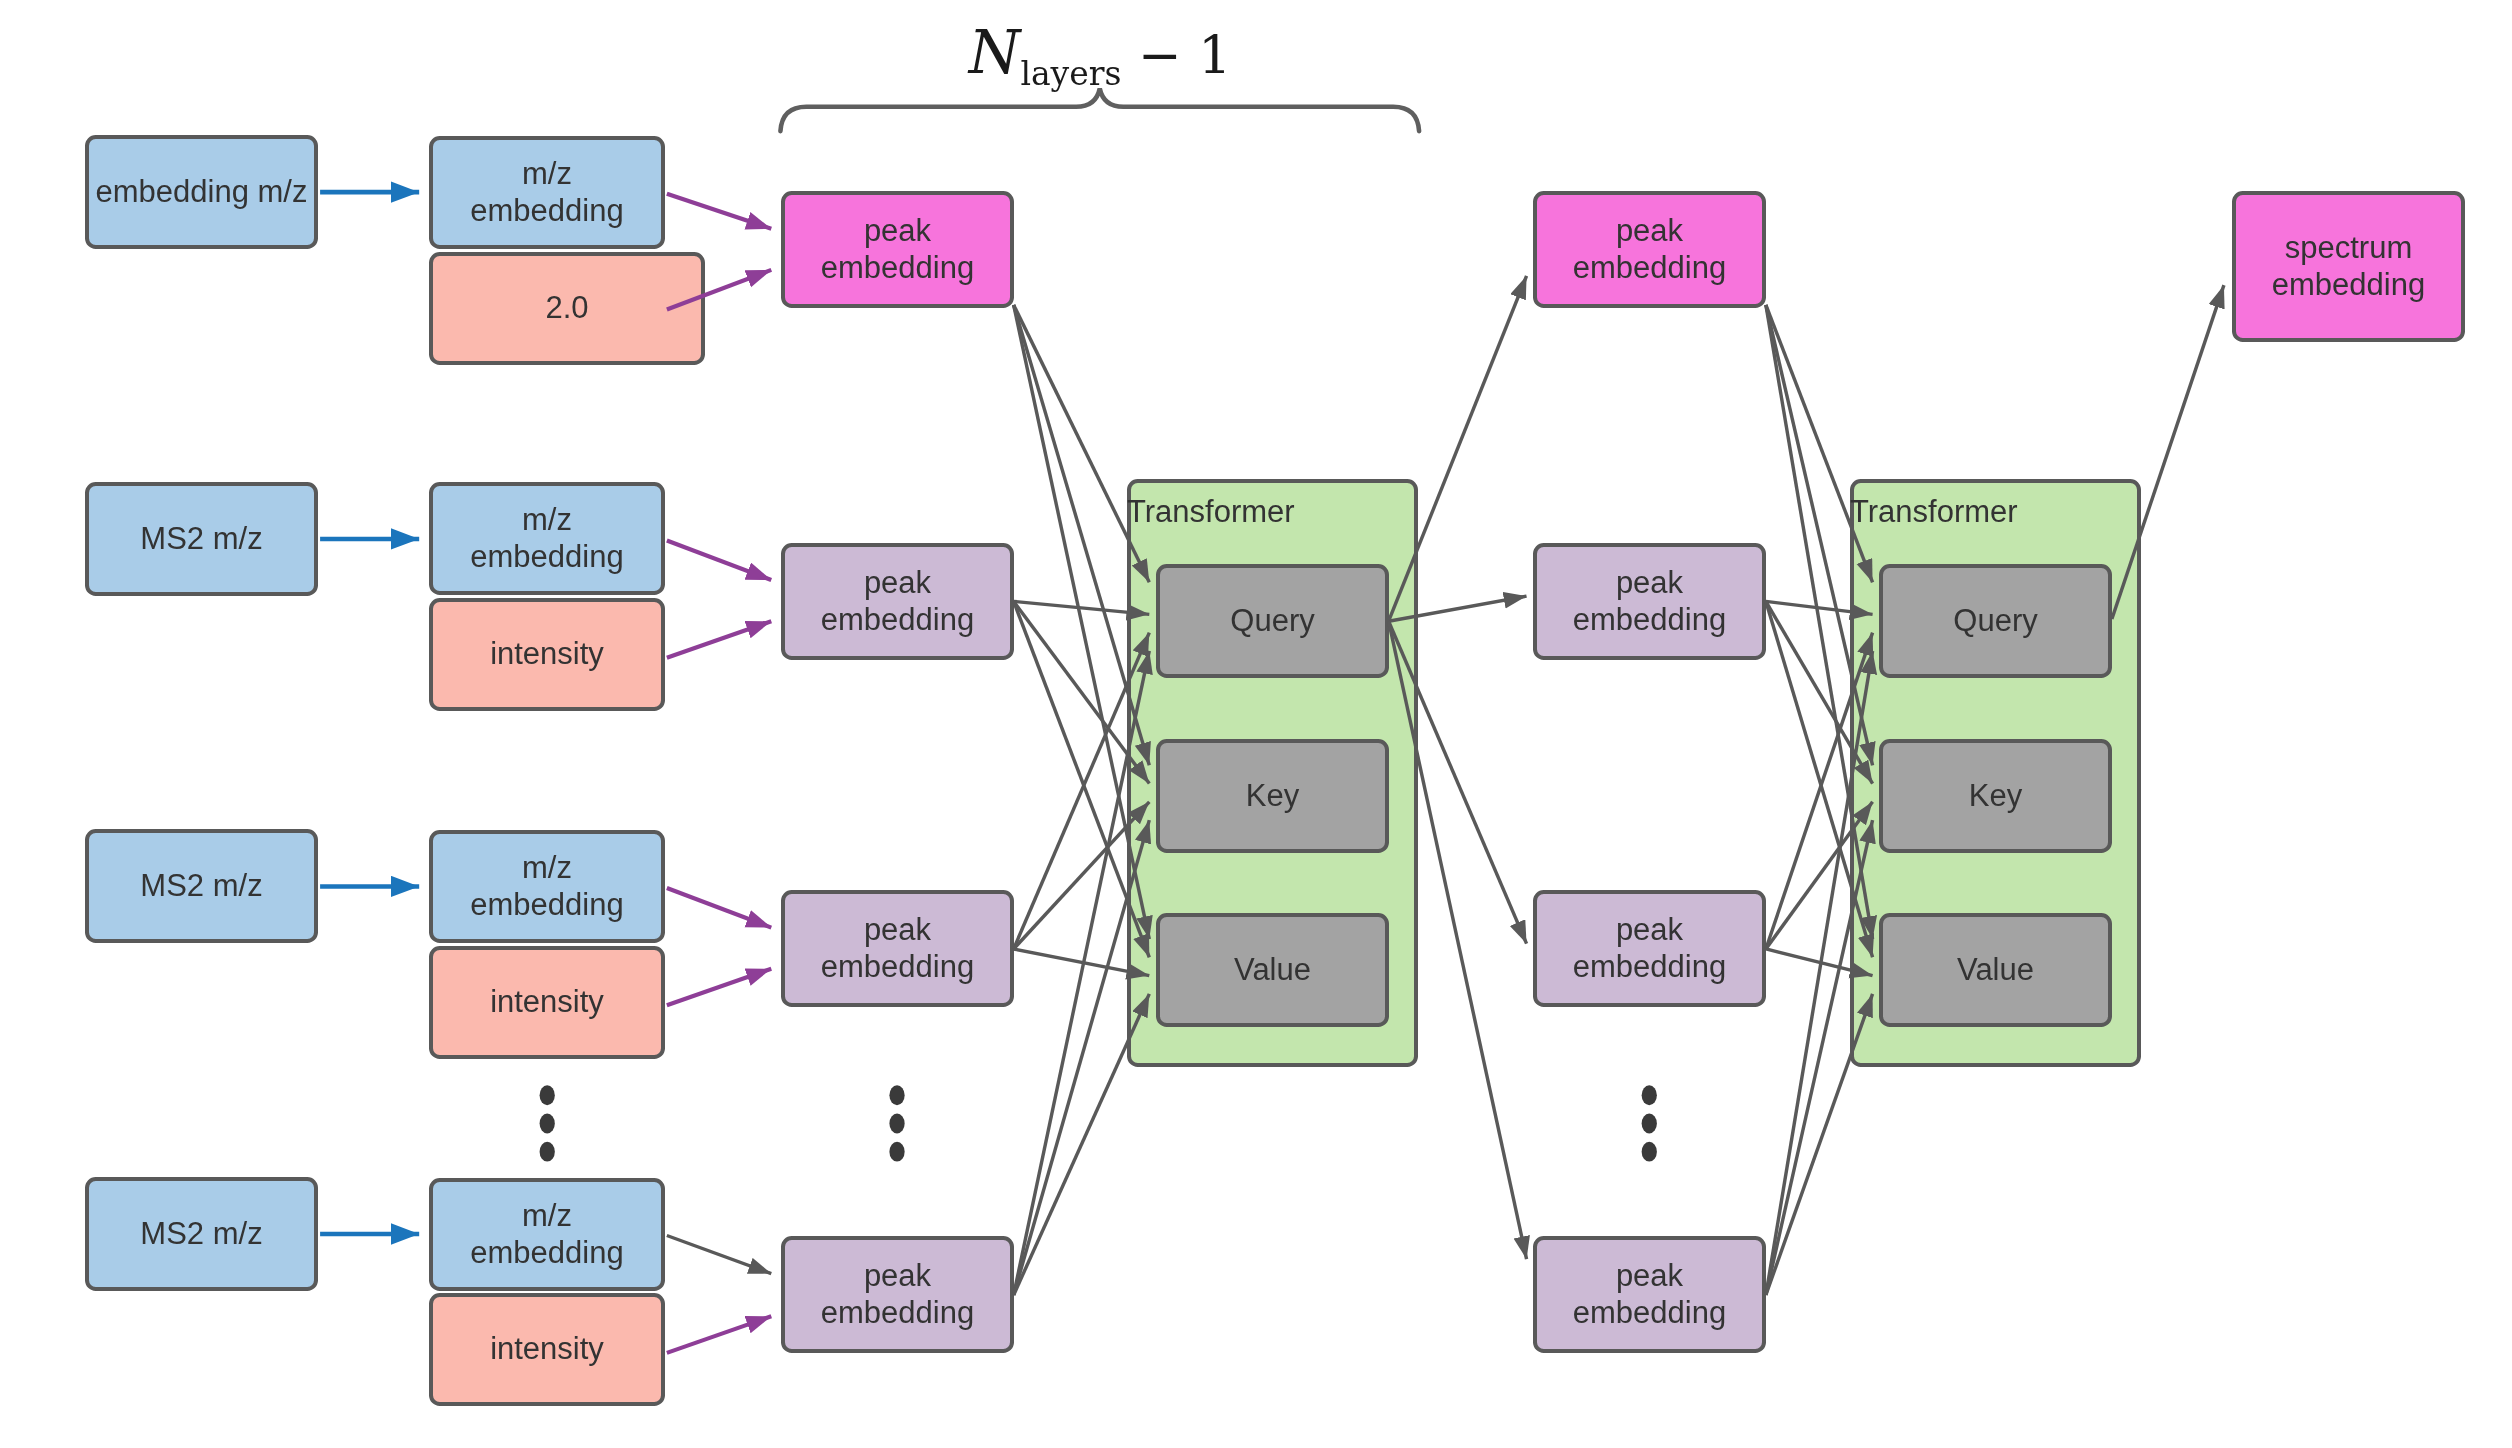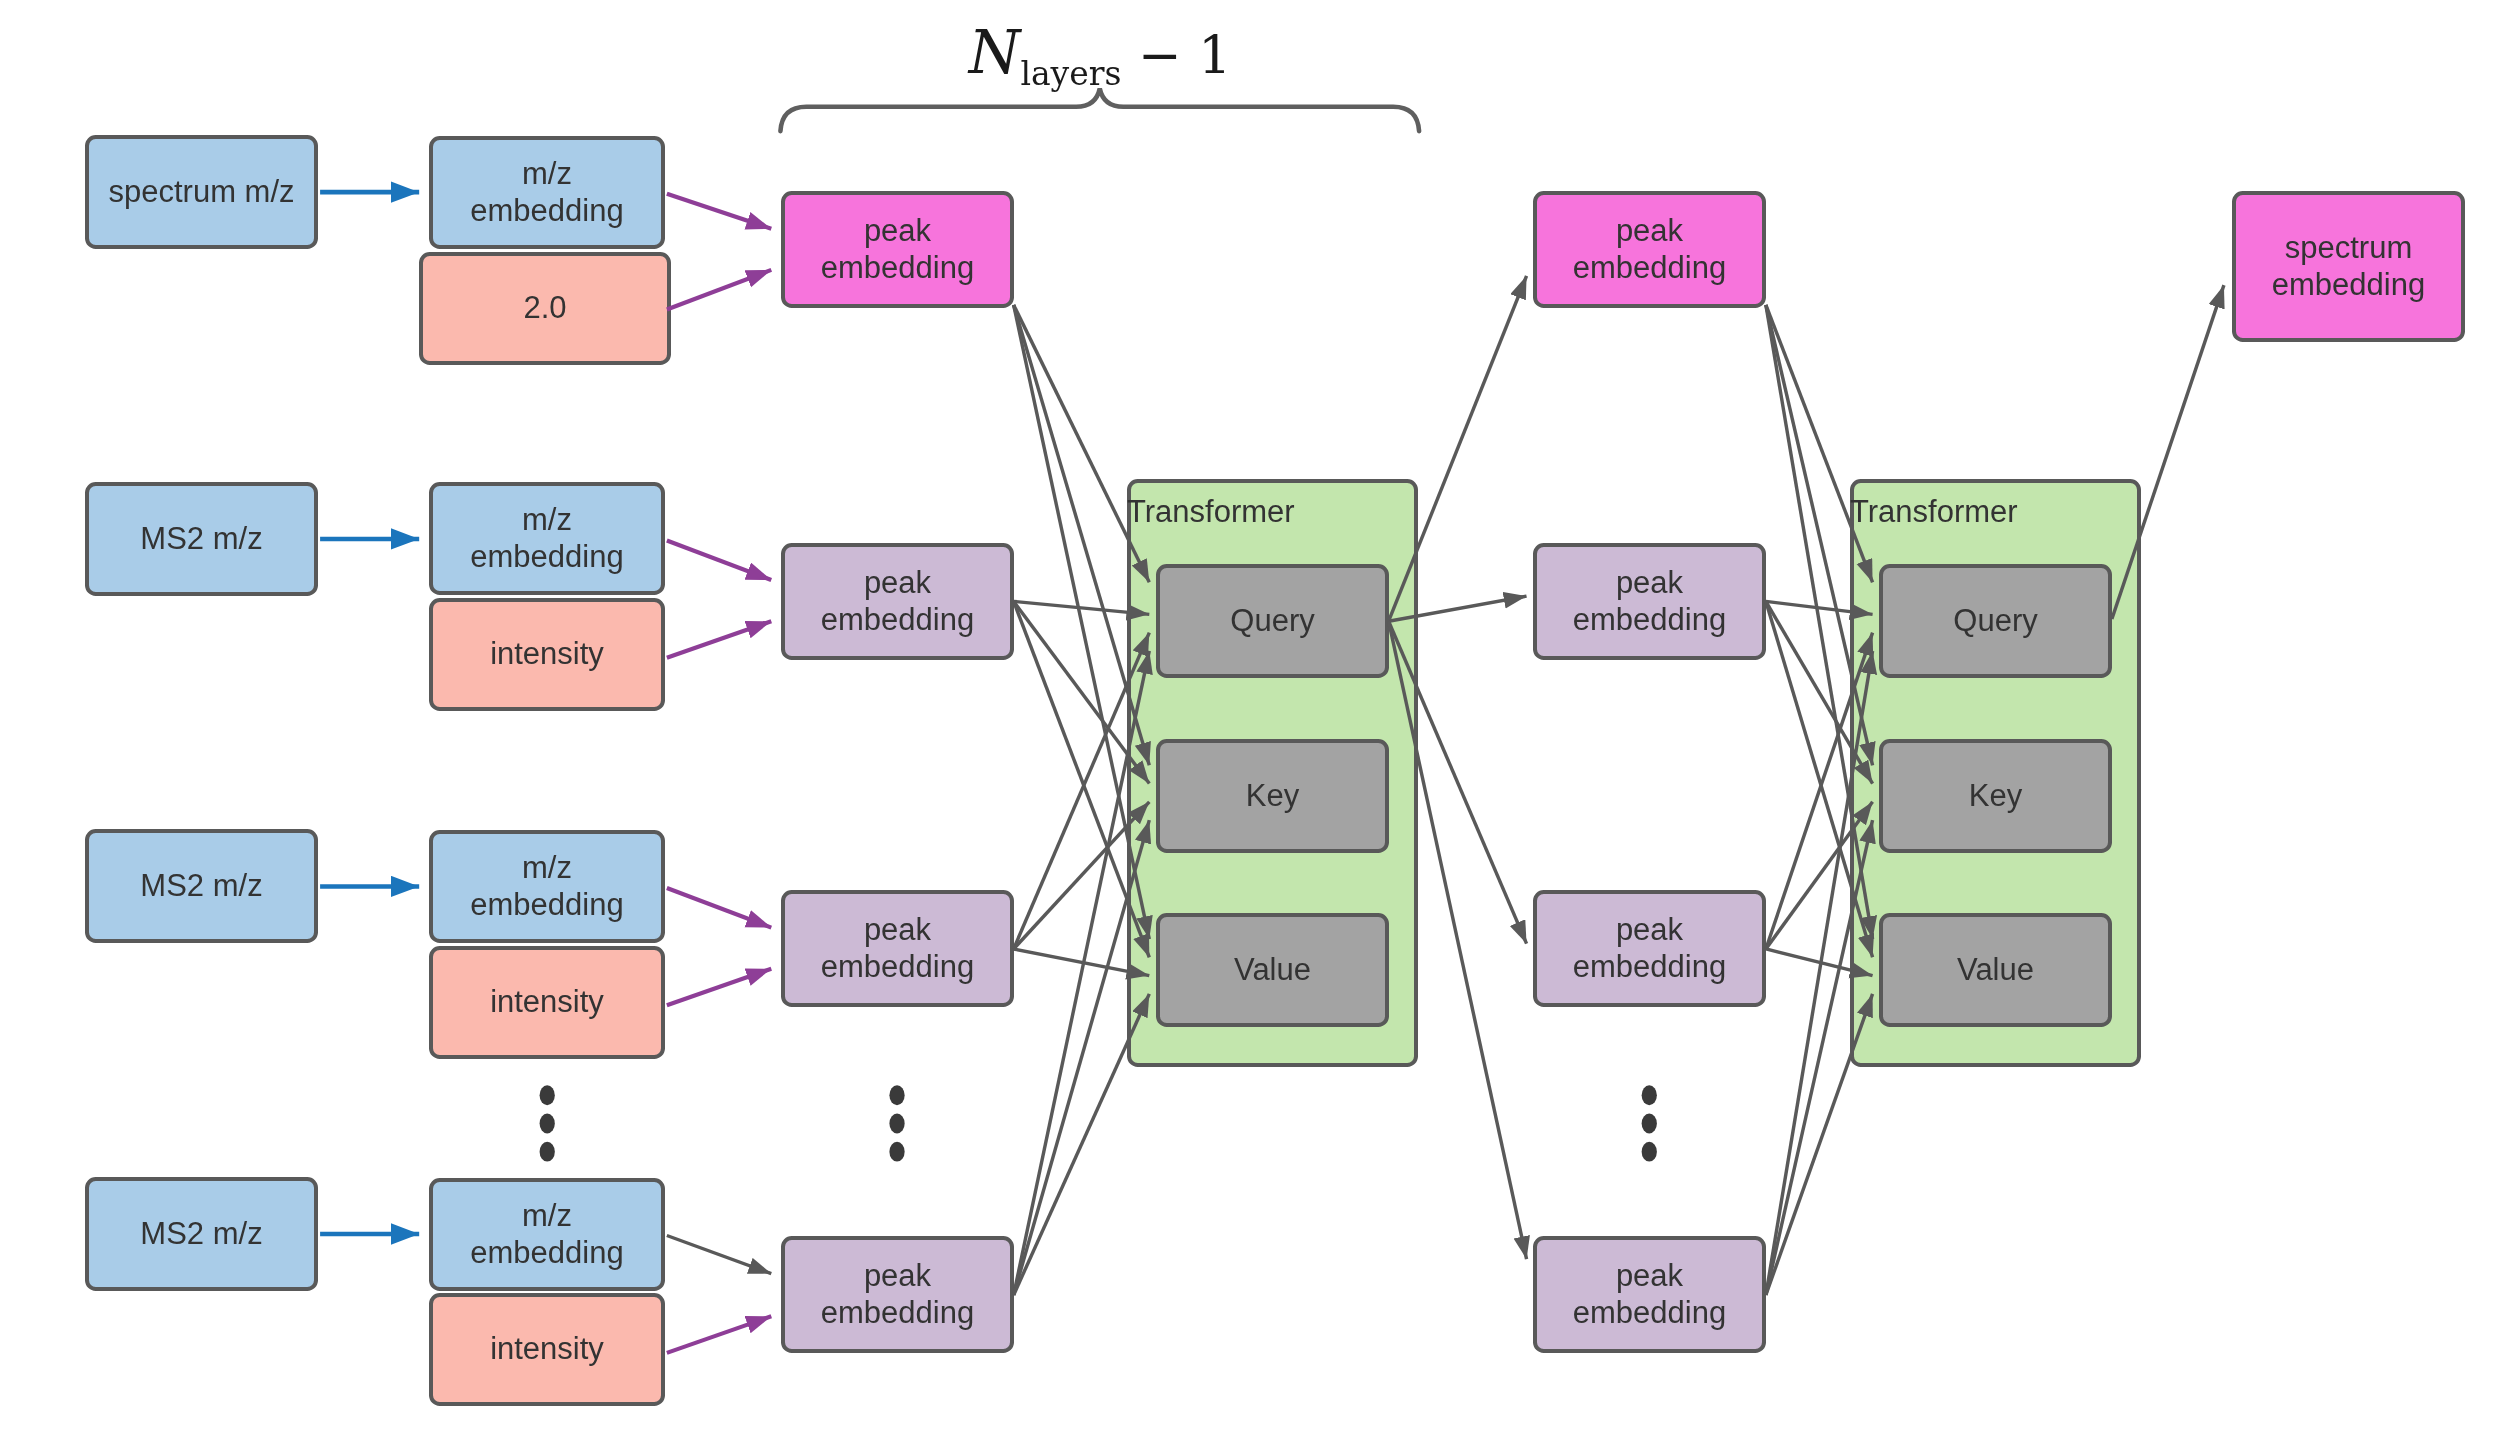--- a/index.html
+++ b/index.html
@@ -46,37 +46,37 @@
   .nl-sym{font-style:italic;font-size:59px;}
   .nl-sub{font-size:33px;transform:translateY(12.2px);}
   .nl-rest{font-size:52px;white-space:pre;}
 </style>
 </head>
 <body>
 
 <div id="canvas">
 
   <div class="box blue" style="left:85px;top:135px;width:233px;height:114px">
-      <span>spectrum m/z</span>
+      <span>embedding m/z</span>
     </div>
   <div class="box blue" style="left:85px;top:482px;width:233px;height:114px">
       <span>MS2 m/z</span>
     </div>
   <div class="box blue" style="left:85px;top:829px;width:233px;height:114px">
       <span>MS2 m/z</span>
     </div>
   <div class="box blue" style="left:85px;top:1177px;width:233px;height:114px">
       <span>MS2 m/z</span>
     </div>
 
   <div class="box blue" style="left:429px;top:136px;width:236px;height:113px">
       <span>m/z
 embedding</span>
     </div>
-  <div class="box salmon" style="left:419px;top:252px;width:252px;height:113px">
+  <div class="box salmon" style="left:429px;top:252px;width:276px;height:113px">
       <span>2.0</span>
     </div>
 
   <div class="box blue" style="left:429px;top:482px;width:236px;height:113px">
       <span>m/z
 embedding</span>
     </div>
   <div class="box salmon" style="left:429px;top:598px;width:236px;height:113px">
       <span>intensity</span>
     </div>

